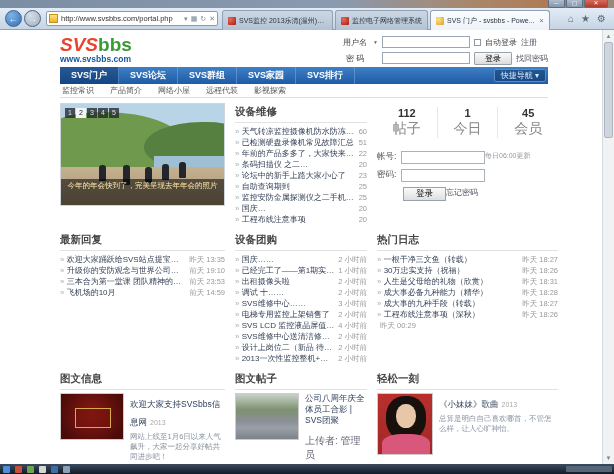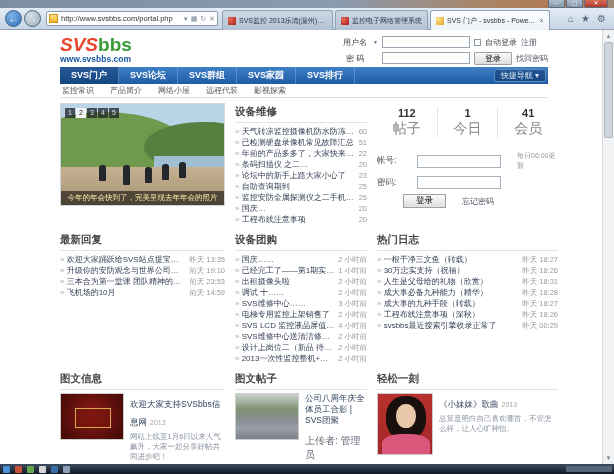--- a/index.html
+++ b/index.html
@@ -78,32 +78,32 @@
   .slide { position:relative; width:165px; height:103px; overflow:hidden; background:#b9d4e6; border:1px solid #cfd6dd; }
   .hill1 { position:absolute; left:-25px; top:8px; width:150px; height:62px; background:#6f9a4e; border-radius:45% 55% 35% 45%; }
   .hill2 { position:absolute; right:-30px; top:18px; width:110px; height:48px; background:#55803f; border-radius:55% 45% 40% 50%; }
   .sea { position:absolute; right:0; top:52px; width:70px; height:22px; background:#9fc0d4; }
   .rocks { position:absolute; left:0; bottom:0; width:165px; height:38px;
     background:linear-gradient(#c4b190,#a8capital 90%,#a89476); background:linear-gradient(#c4b190,#a89476); }
   .person { position:absolute; width:7px; height:16px; background:#23262b; border-radius:3px 3px 1px 1px; }
   .pager { position:absolute; left:4px; top:4px; display:flex; gap:1px; }
   .pg { width:10px; height:10px; background:rgba(30,33,38,.75); color:#dfe3e8; font-size:7px; line-height:10px; text-align:center; }
   .pg.on { background:#f2f4f6; color:#222; }
-  .caption { position:absolute; left:0; bottom:0; width:100%; height:14px; background:rgba(0,0,0,.55);
+  .caption { position:absolute; left:0; bottom:0; width:100%; height:26px; background:rgba(0,0,0,.55);
     color:#ffe9a8; font-size:7.5px; line-height:14px; text-align:center; white-space:nowrap; overflow:hidden; }
 
   
   .stats { display:flex; text-align:center; padding:4px 0 7px; }
   .stat { flex:1; border-left:1px solid #e6e6e6; }
   .stat:first-child { border-left:none; }
   .stat .v { font-size:11px; font-weight:bold; color:#333; }
   .stat .l { font-size:14px; color:#888; margin-top:1px; }
   .lpanel { margin-top:6px; font-size:8.5px; color:#555; }
   .lpanel .pt { font-weight:bold; color:#444; font-size:9.5px; margin-bottom:6px; }
-  .prow { display:flex; align-items:center; gap:16px; margin-bottom:5px; }
+  .prow { display:flex; align-items:flex-start; gap:0; margin-bottom:5px; }
   .prow .pl { width:24px; flex:none; }
   .pinput { width:84px; height:13px; border:1px solid #a8b2bc; background:#fff; }
   .pnote { font-size:7px; color:#999; }
   .pbtn { height:14px; padding:0 12px; font-size:8.5px; background:linear-gradient(#fbfbfb,#dedede);
     border:1px solid #99a2ab; margin-left:26px; }
   .plink { color:#556; font-size:8px; }
 
   
   .entry { display:flex; gap:6px; margin-bottom:8px; }
   .thumb { flex:none; border:1px solid #ccc; }
@@ -291,21 +291,21 @@
           <div class="stats">
             <div class="stat">
               <div class="v">112</div>
               <div class="l">帖子</div>
             </div>
             <div class="stat">
               <div class="v">1</div>
               <div class="l">今日</div>
             </div>
             <div class="stat">
-              <div class="v">41</div>
+              <div class="v">45</div>
               <div class="l">会员</div>
             </div>
           </div>
           <div class="lpanel">
             <div class="prow">
               <span class="pl">帐号:</span>
               <input class="pinput" style="">
               <span class="pnote">每日06:00更新</span>
             </div>
             <div class="prow">
@@ -403,21 +403,20 @@
             </div>
           <div class="li">
               <span class="t">成大事的九种手段（转载）</span>
               <span class="tm">昨天 18:27</span>
             </div>
           <div class="li">
               <span class="t">工程布线注意事项（深秋）</span>
               <span class="tm">昨天 18:26</span>
             </div>
           <div class="li">
-              <span class="t">svsbbs最近搜索引擎收录正常了</span>
               <span class="tm">昨天 00:29</span>
             </div>
         </div>
 
         <div class="sec">
           <div class="sec-title">图文信息</div>
           <div class="entry">
             <div class="thumb th-info"></div>
             <div class="einfo">
               <span class="etitle">欢迎大家支持SVSbbs信息网</span><span class="edate">2013</span>

